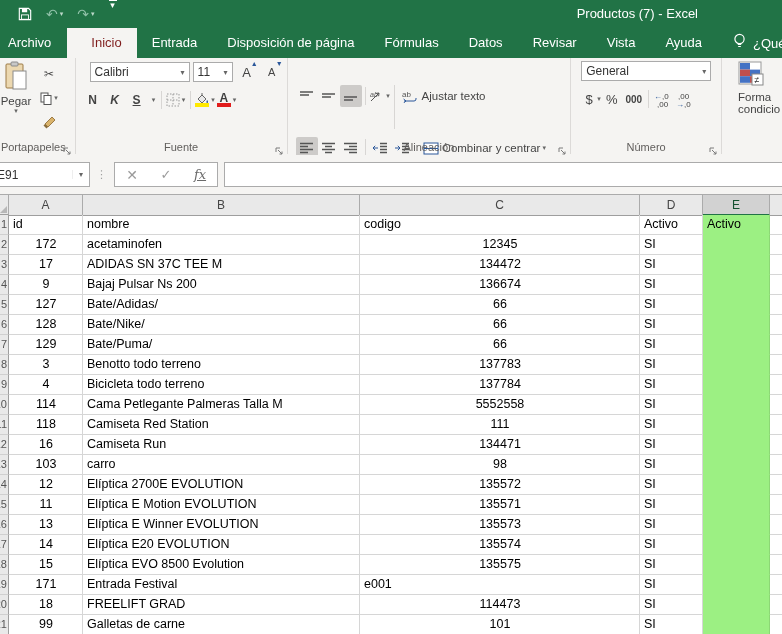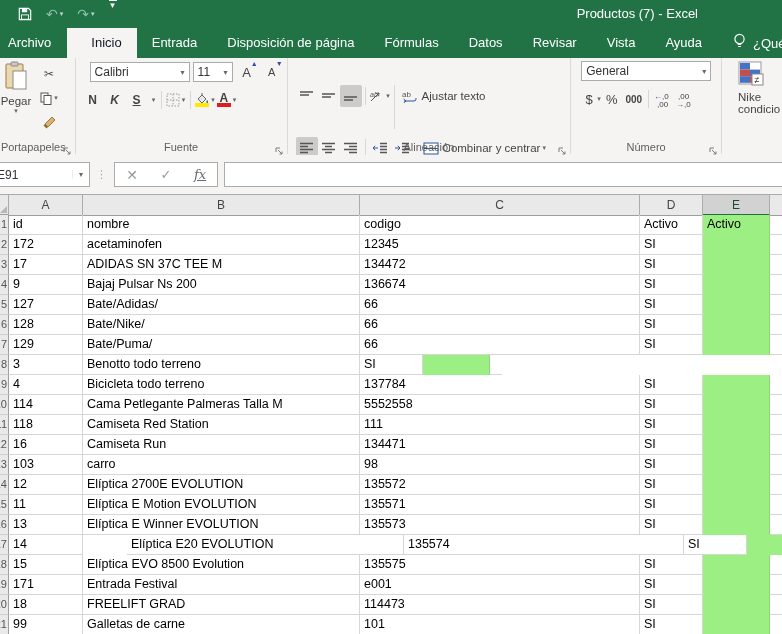--- a/index.html
+++ b/index.html
@@ -9,21 +9,21 @@
   .titlebar{position:absolute;left:0;top:0;width:782px;height:28px;background:#217346;color:#fff;}
   .qat{position:absolute;left:18px;top:0;height:28px;display:flex;align-items:center;gap:14px;}
   .qat .qbtn{display:flex;align-items:center;height:28px;cursor:default;}
   .qat .dim{color:#8fc0a7;}
   .qat .mini{font-size:7px;margin-left:2px;color:#bcd8c9;}
   .wtitle{position:absolute;right:84px;top:0;height:28px;line-height:28px;font-size:13px;color:#fff;}
   
   .tabrow{position:absolute;left:0;top:28px;width:782px;height:30px;background:#217346;display:flex;align-items:stretch;}
   .tab{color:#fff;font-size:13px;line-height:30px;padding:0 15px;white-space:nowrap;}
   .tab.file{margin-left:-8px;padding:0 16px;}
-  .tab.active{background:#f5f4f2;color:#0f172a;padding-left:24px;}
+  .tab.active{background:#f5f4f2;color:#7f1d1d;padding-left:24px;}
   .tellme{display:flex;align-items:center;gap:7px;color:#fff;font-size:13px;padding:0 10px;margin-left:6px;white-space:nowrap;}
   
   .ribbon{position:absolute;left:0;top:58px;width:782px;height:97px;background:#f5f4f2;border-bottom:1px solid #d2d0ce;display:flex;}
   .rgroup{position:relative;height:96px;box-sizing:border-box;border-right:1px solid #dcdad8;padding:3px 2px 16px 2px;}
   .rlabel{position:absolute;bottom:1px;left:0;right:0;text-align:center;font-size:11px;color:#605e5c;}
   .launcher{position:absolute;bottom:3px;right:3px;width:9px;height:9px;}
   .gbody{display:flex;height:76px;}
   .gcols{display:flex;flex-direction:column;justify-content:flex-start;}
   .combo{background:#fff;border:1px solid #ababab;height:20px;display:flex;align-items:center;font-size:12px;color:#333;padding:0 4px;box-sizing:border-box;}
   .combo .arr{margin-left:auto;font-size:8px;color:#666;padding-left:4px;}
@@ -54,21 +54,21 @@
          font-size:12px;color:#454545;display:flex;align-items:center;justify-content:center;height:21px;}
   .hcell.sel{background:#d2d2d2;border-bottom:2px solid #217346;color:#14502f;}
   .hcorner{width:9px;box-sizing:border-box;background:#e9e9e9;border-right:1px solid #ababab;border-bottom:1px solid #9e9e9e;position:relative;}
   .hcorner:after{content:"";position:absolute;right:1px;bottom:1px;border-left:7px solid transparent;border-bottom:7px solid #b7b7b7;}
   .grow_{display:flex;height:20px;}
   .rowhdr{width:9px;box-sizing:border-box;background:#e9e9e9;border-right:1px solid #9e9e9e;border-bottom:1px solid #d0d0d0;
           position:relative;overflow:hidden;flex-shrink:0;}
   .rowhdr span{position:absolute;right:1px;top:3px;font-size:11px;color:#555;white-space:nowrap;}
   .cell{box-sizing:border-box;border-right:1px solid #d6d6d6;border-bottom:1px solid #d6d6d6;
         font-size:12.5px;color:#000;line-height:19px;padding:0 4px;white-space:nowrap;overflow:hidden;flex-shrink:0;}
-  .cell.num{text-align:left;padding-right:3px;}
+  .cell.num{text-align:center;padding-right:3px;}
   .cell.green{background:#9CF083;border-bottom:1px solid #9CF083;border-right:1px solid rgba(0,0,0,0.10);}
 </style>
 </head>
 <body>
 
 <div class="titlebar">
   <div class="qat">
     <span class="qbtn">
       <svg width="14" height="14" viewBox="0 0 16 16">
           <path d="M1.5 1.5h10.5l2.5 2.5v10.5H1.5z" fill="none" stroke="#fff" stroke-width="1.3"></path>
@@ -328,21 +328,21 @@
           <rect x="2" y="2" width="10" height="6.6" fill="#4472c4"></rect>
             <rect x="12" y="2" width="10" height="6.6" fill="#fff"></rect>
           <rect x="2" y="8.6" width="10" height="6.6" fill="#c0504d"></rect>
             <rect x="12" y="8.6" width="10" height="6.6" fill="#4472c4"></rect>
           <rect x="2" y="15.2" width="10" height="6.6" fill="#4472c4"></rect>
             <rect x="12" y="15.2" width="10" height="6.6" fill="#c0504d"></rect>
           <rect x="14" y="13" width="11" height="11" fill="#fff" stroke="#888"></rect>
           <text x="16.5" y="22" font-size="9" fill="#333">≠</text>
         </svg>
       </span>
-      <span class="btnlabel">Nike</span>
+      <span class="btnlabel">Forma</span>
       <span class="btnlabel">condicio</span>
     </div>
   </div>
 </div>
 
 <div class="fbar">
   <div class="namebox">
     <span class="nbtext">E91</span>
     <span class="arr">▾</span>
   </div>
@@ -442,20 +442,21 @@
         <div class="cell" style="width: 63px;">SI</div>
         <div class="cell green" style="width: 67px;"></div>
         <div class="cell" style="width: 12px; border-right: none;"></div>
       </div>
       <div class="grow_">
         <div class="rowhdr">
           <span>8</span>
         </div>
         <div class="cell num" style="width: 74px;">3</div>
         <div class="cell" style="width: 277px;">Benotto todo terreno</div>
+        <div class="cell num" style="width: 280px;">137783</div>
         <div class="cell" style="width: 63px;">SI</div>
         <div class="cell green" style="width: 67px;"></div>
         <div class="cell" style="width: 12px; border-right: none;"></div>
       </div>
       <div class="grow_">
         <div class="rowhdr">
           <span>9</span>
         </div>
         <div class="cell num" style="width: 74px;">4</div>
         <div class="cell" style="width: 277px;">Bicicleta todo terreno</div>
@@ -539,21 +540,21 @@
         <div class="cell num" style="width: 280px;">135573</div>
         <div class="cell" style="width: 63px;">SI</div>
         <div class="cell green" style="width: 67px;"></div>
         <div class="cell" style="width: 12px; border-right: none;"></div>
       </div>
       <div class="grow_">
         <div class="rowhdr">
           <span>17</span>
         </div>
         <div class="cell num" style="width: 74px;">14</div>
-        <div class="cell" style="width: 277px; margin-left: 44px;">Elíptica E20 EVOLUTION</div>
+        <div class="cell" style="width: 277px;">Elíptica E20 EVOLUTION</div>
         <div class="cell num" style="width: 280px;">135574</div>
         <div class="cell" style="width: 63px;">SI</div>
         <div class="cell green" style="width: 67px;"></div>
         <div class="cell" style="width: 12px; border-right: none;"></div>
       </div>
       <div class="grow_">
         <div class="rowhdr">
           <span>18</span>
         </div>
         <div class="cell num" style="width: 74px;">15</div>

